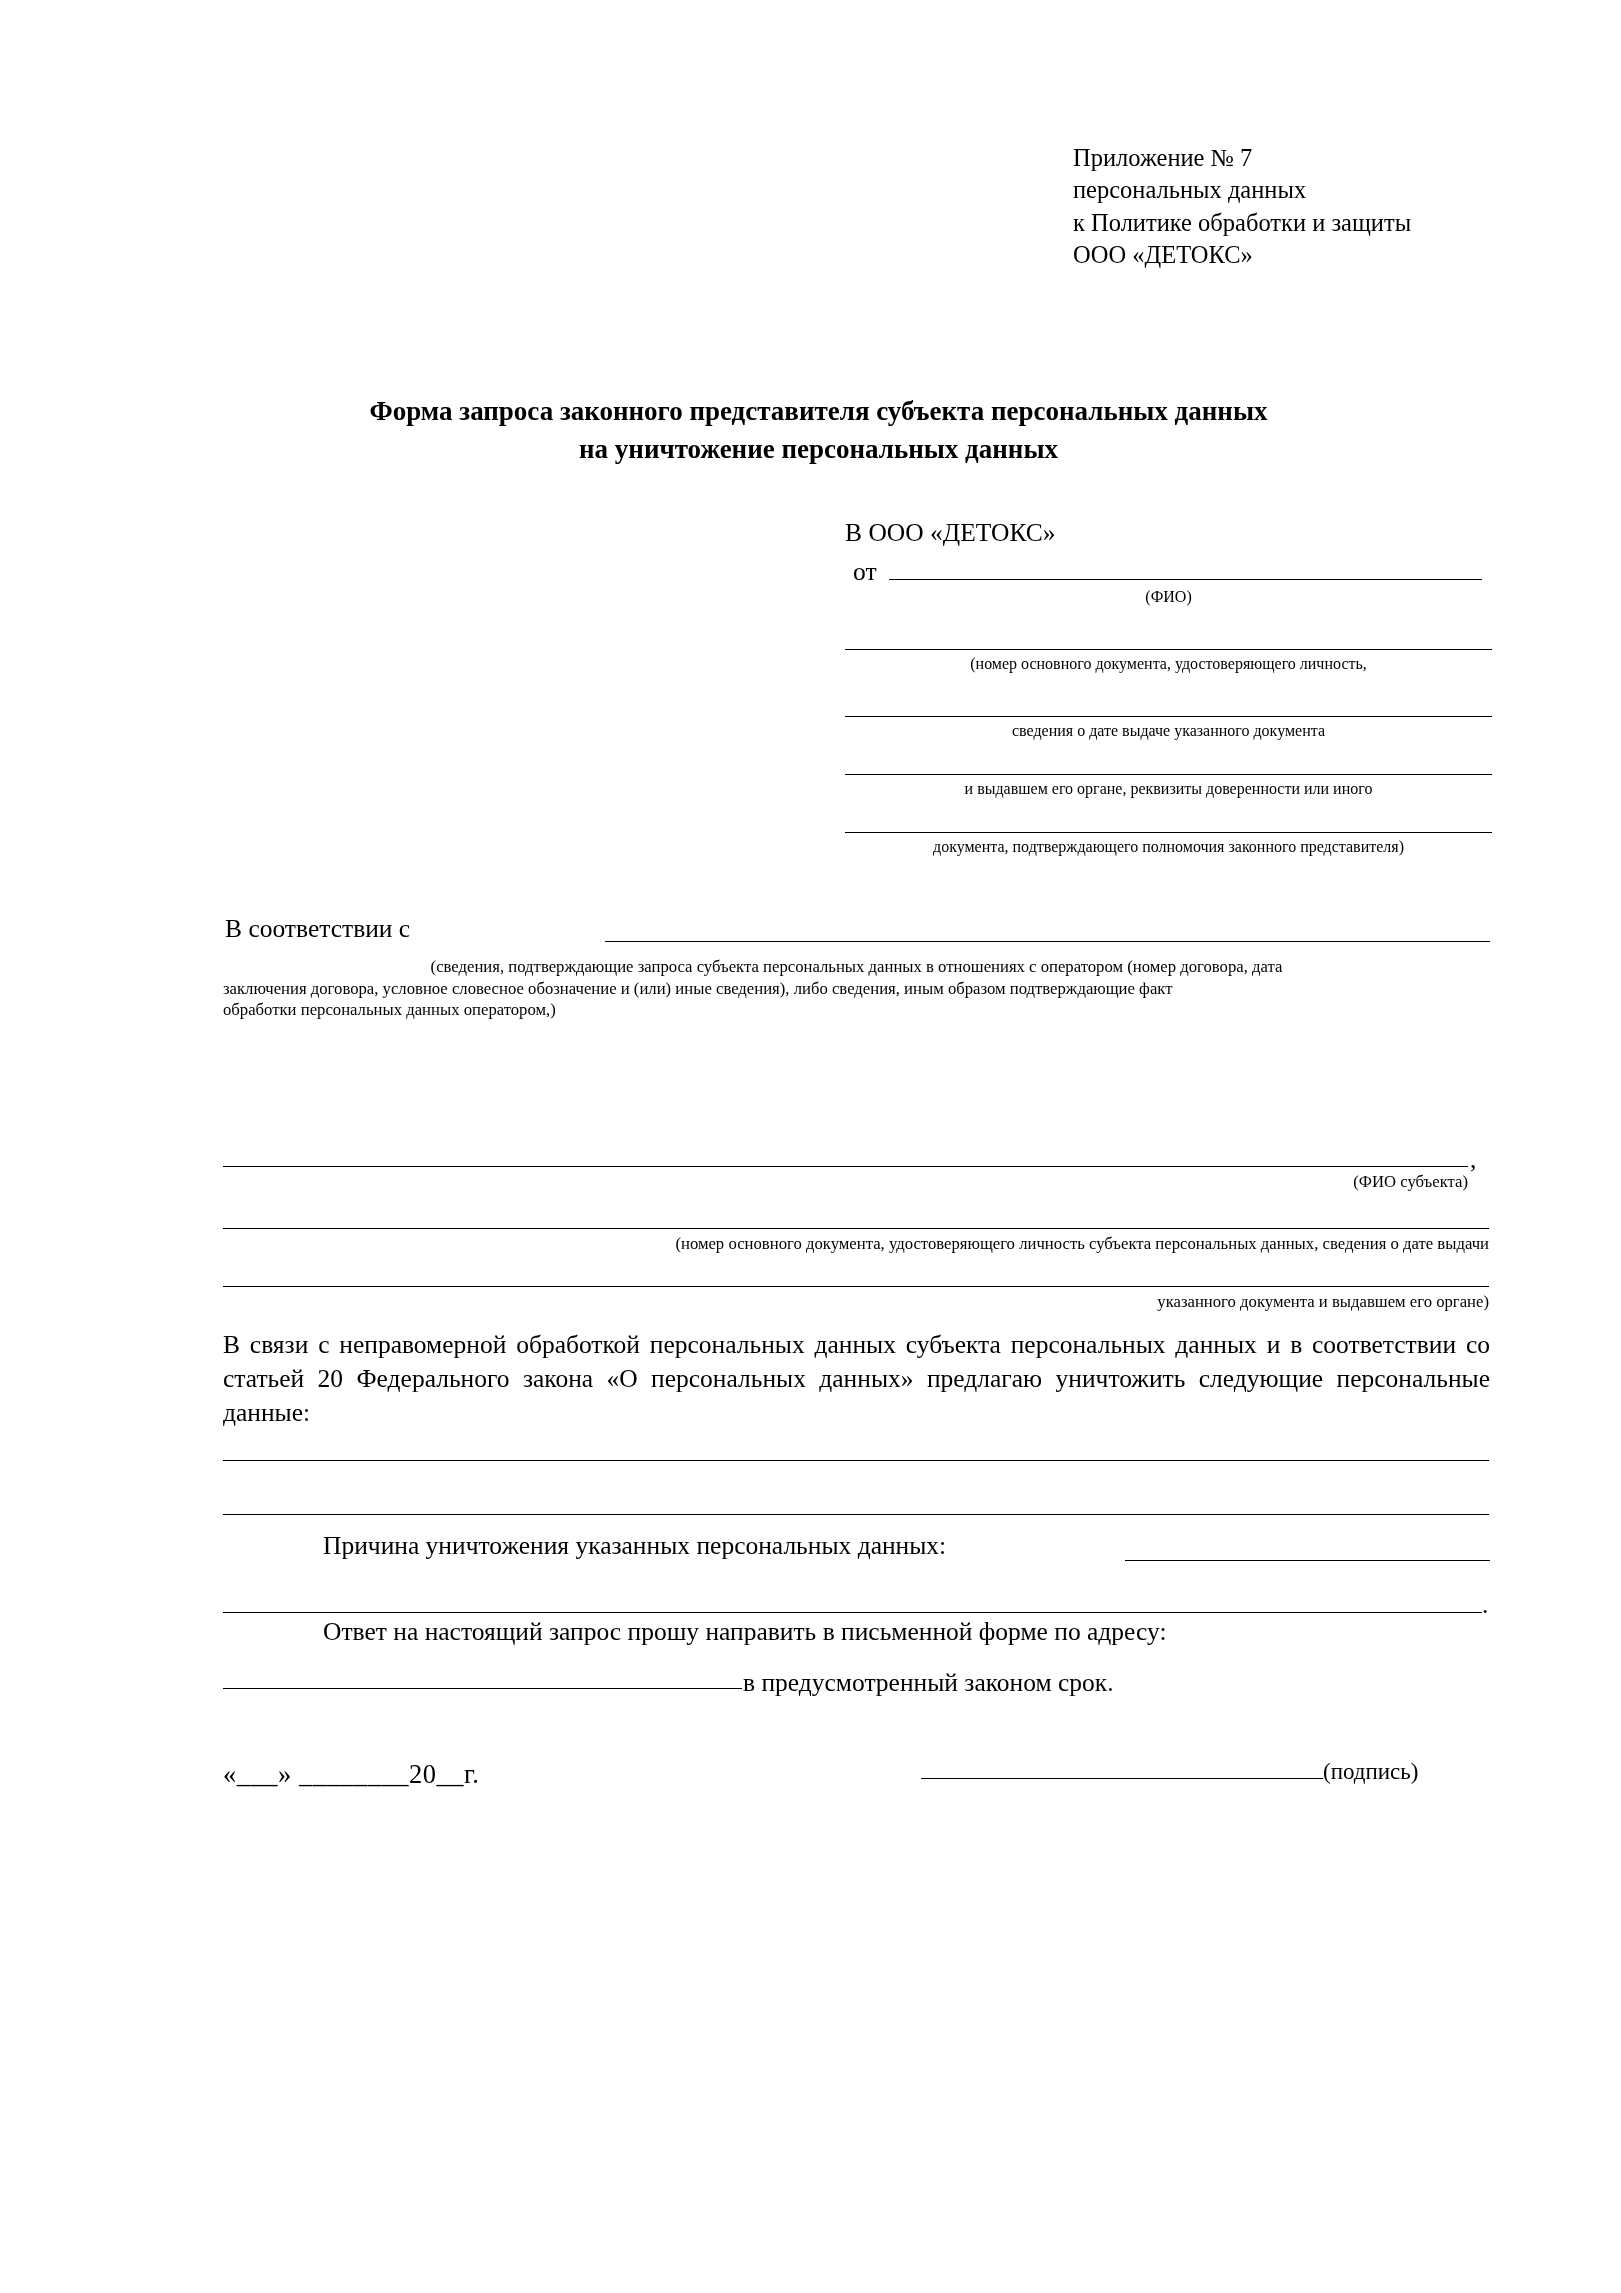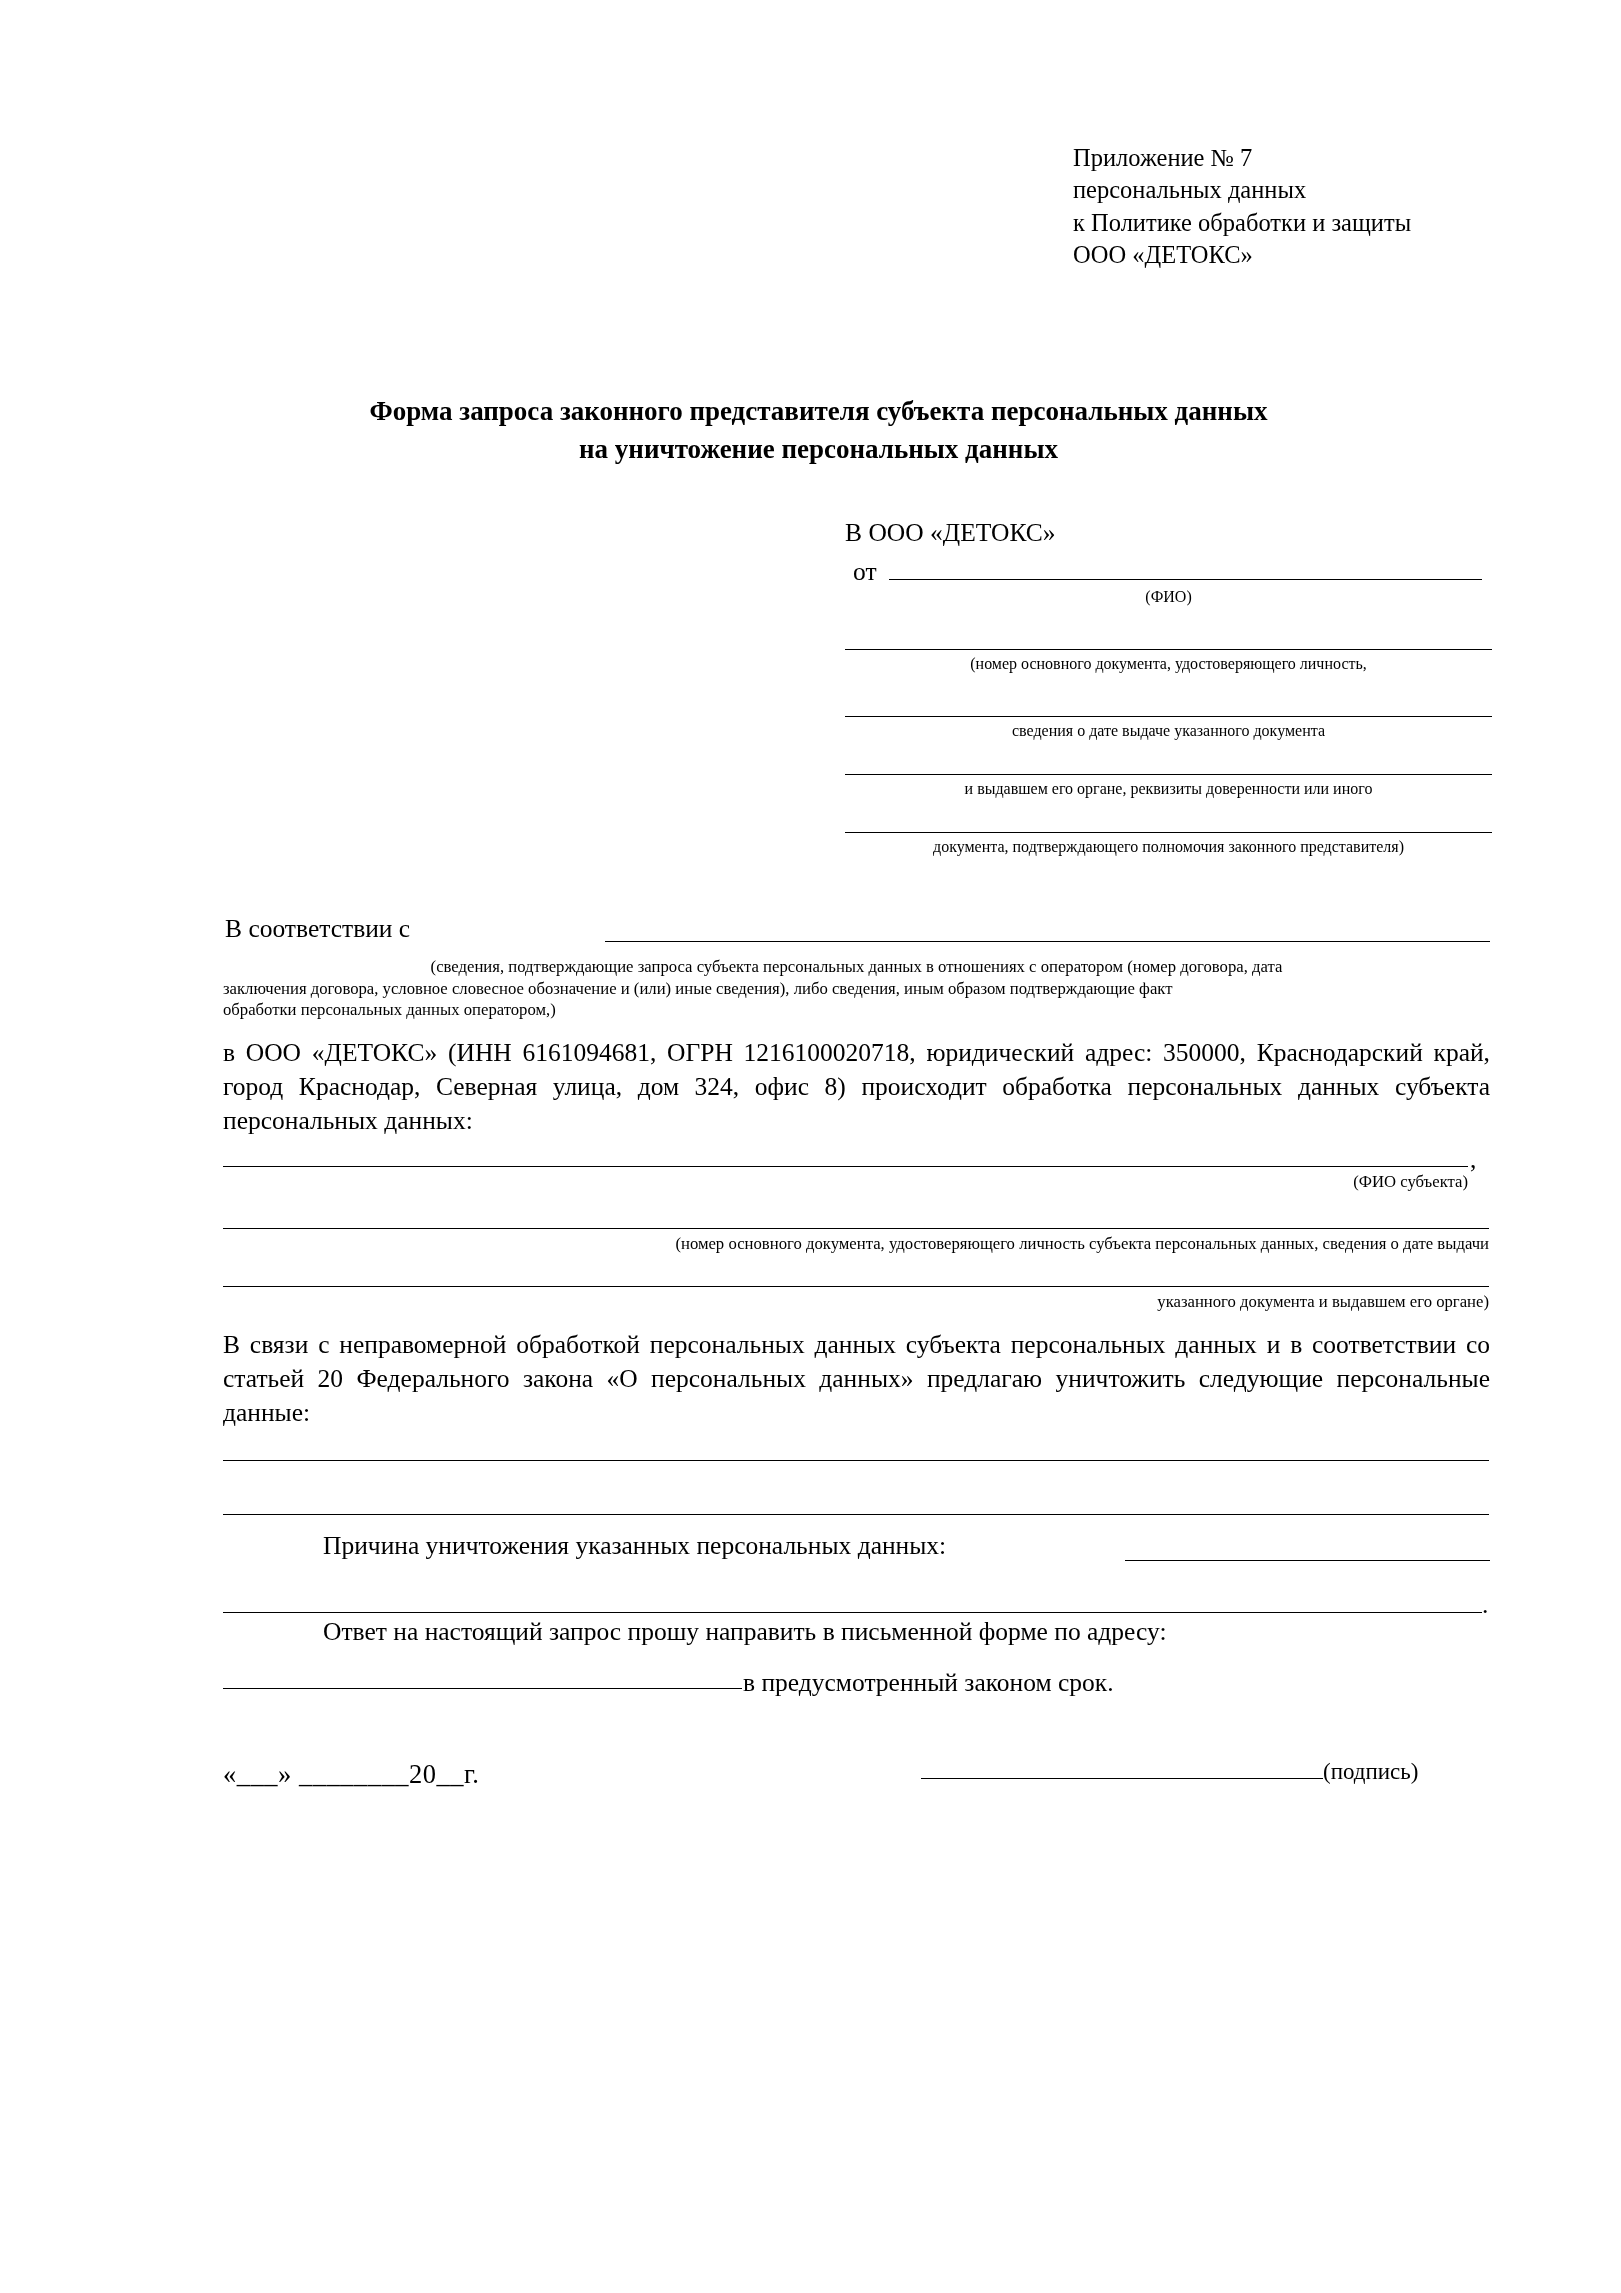--- a/index.html
+++ b/index.html
@@ -166,21 +166,20 @@
     <span>В соответствии с</span>
   </div>
   <div class="rule" style="left:605px; top:941px; width:885px;"></div>
 
   <div class="small-caption" style="left:223px; top:956px; width:1267px;">
     <div style="text-align:center;">(сведения, подтверждающие запроса субъекта персональных данных в отношениях с оператором (номер договора, дата</div>
     <div>заключения договора, условное словесное обозначение и (или) иные сведения), либо сведения, иным образом подтверждающие факт</div>
     <div>обработки персональных данных оператором,)</div>
   </div>
 
-  <div class="para" style="left:223px; top:1036px; width:1267px;">в ООО «ДЕТОКС» (ИНН 6161094681, ОГРН 1216100020718, юридический адрес: 350000, Краснодарский край, город Краснодар, Северная улица, дом 324, офис 8) происходит обработка персональных данных субъекта персональных данных:</div>
 
   <div class="rule" style="left:223px; top:1166px; width:1245px;"></div>
   <div style="position:absolute; left:1470px; top:1145px; font-size:25.5px;">,</div>
   <div class="small-center" style="left:223px; top:1172px; width:1245px;">(ФИО субъекта)</div>
 
   <div class="rule" style="left:223px; top:1228px; width:1266px;"></div>
   <div class="small-center" style="left:223px; top:1234px; width:1266px;">(номер основного документа, удостоверяющего личность субъекта персональных данных, сведения о дате выдачи</div>
 
   <div class="rule" style="left:223px; top:1286px; width:1266px;"></div>
   <div class="small-center" style="left:223px; top:1292px; width:1266px;">указанного документа и выдавшем его органе)</div>

